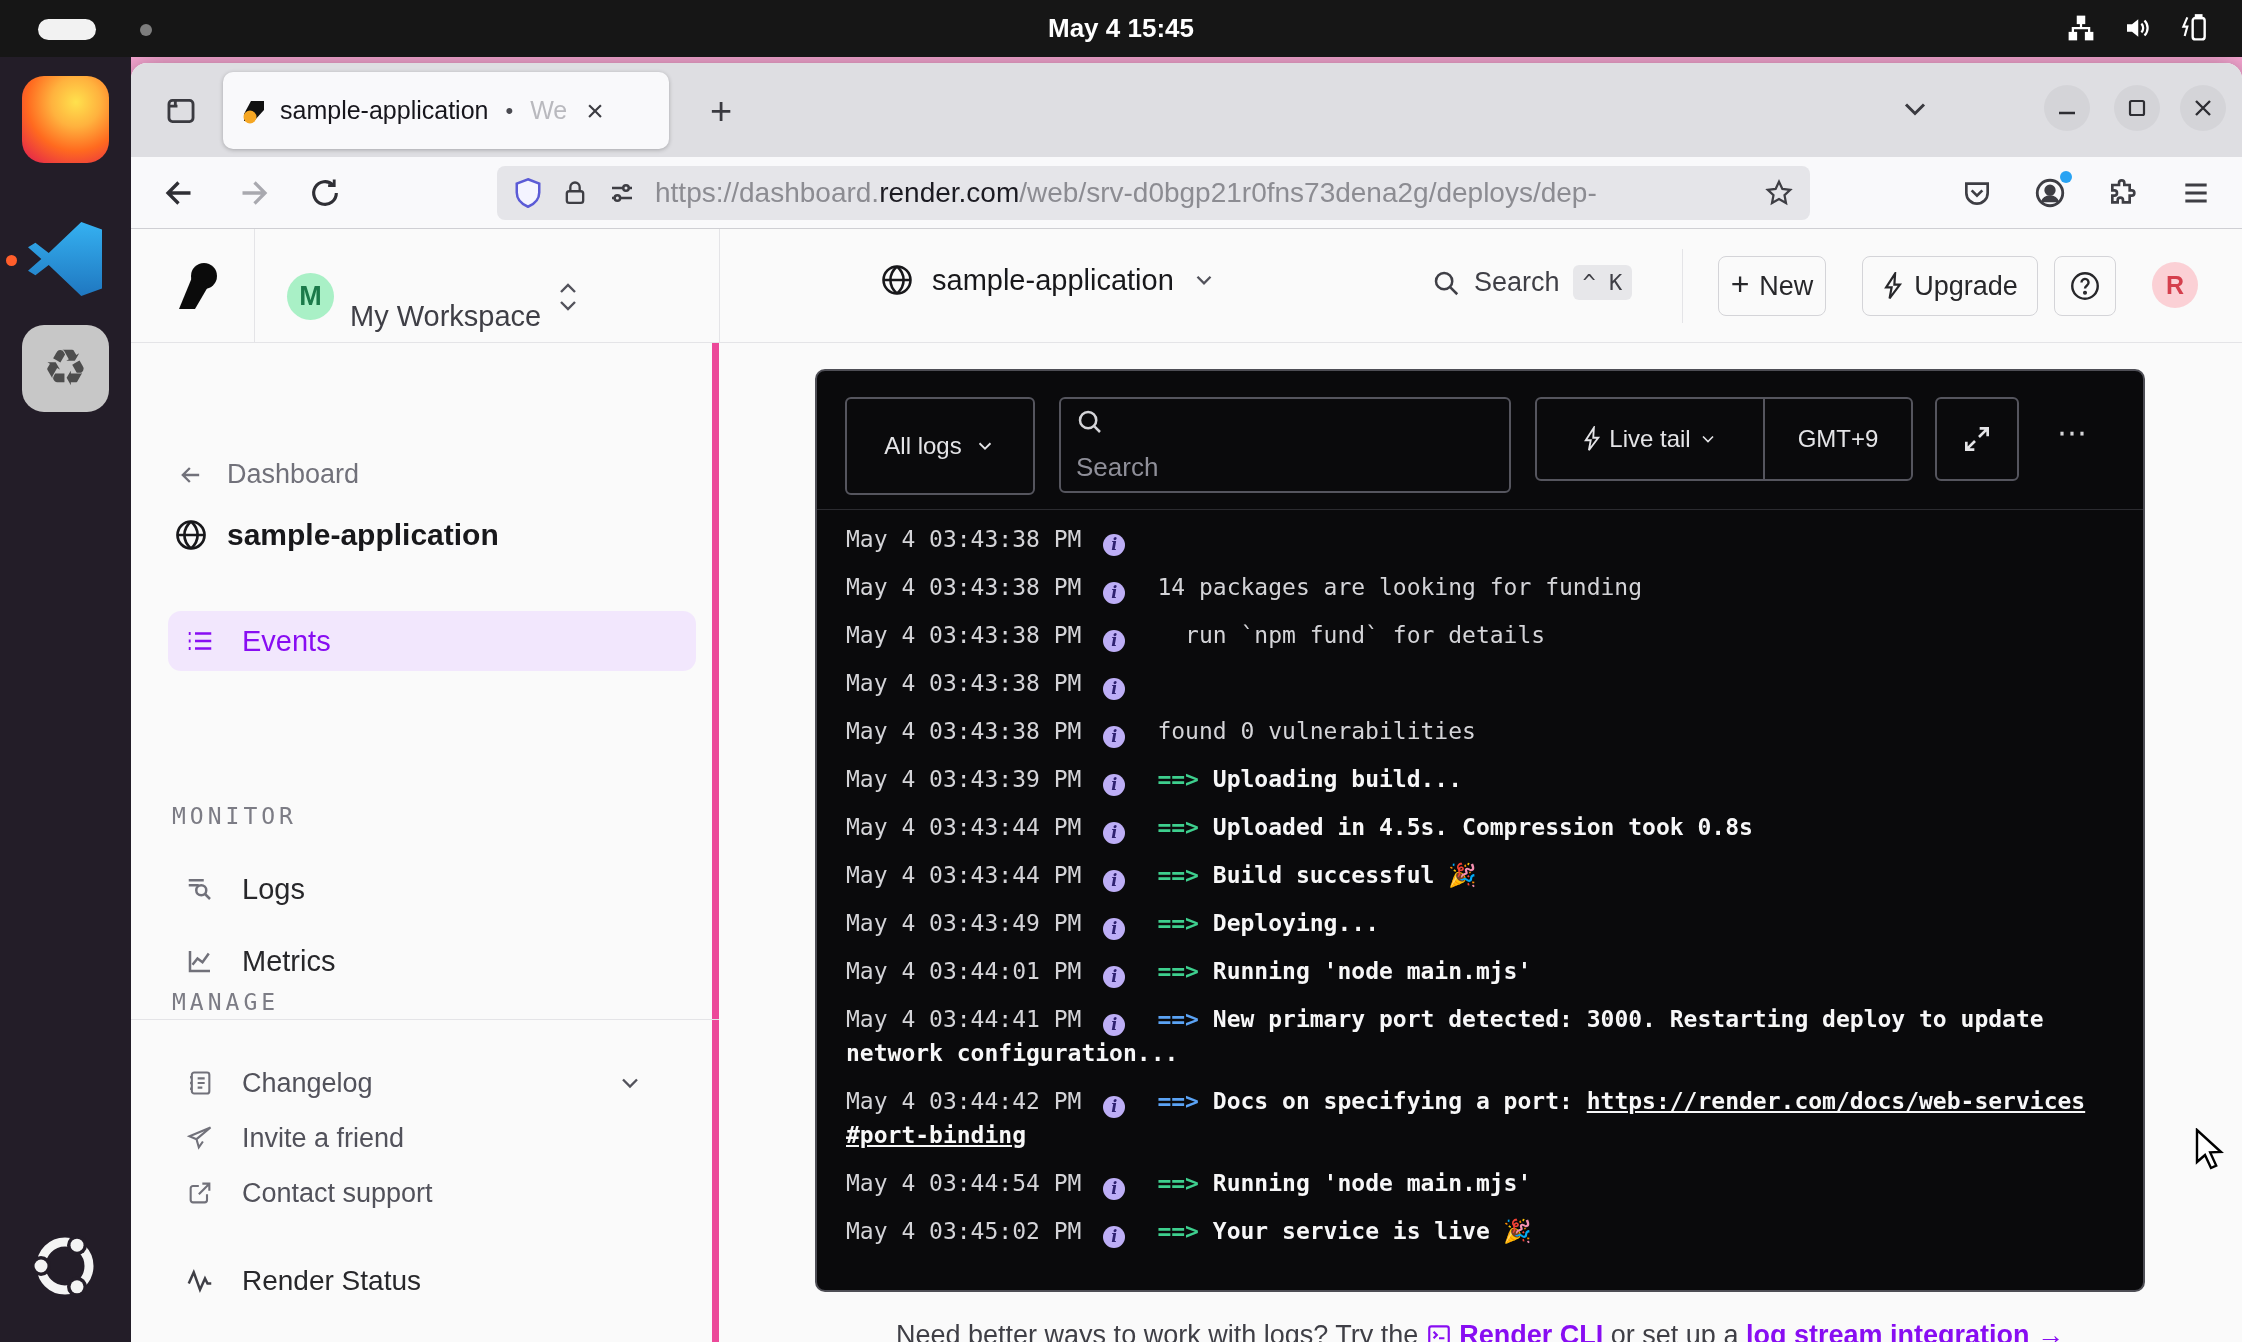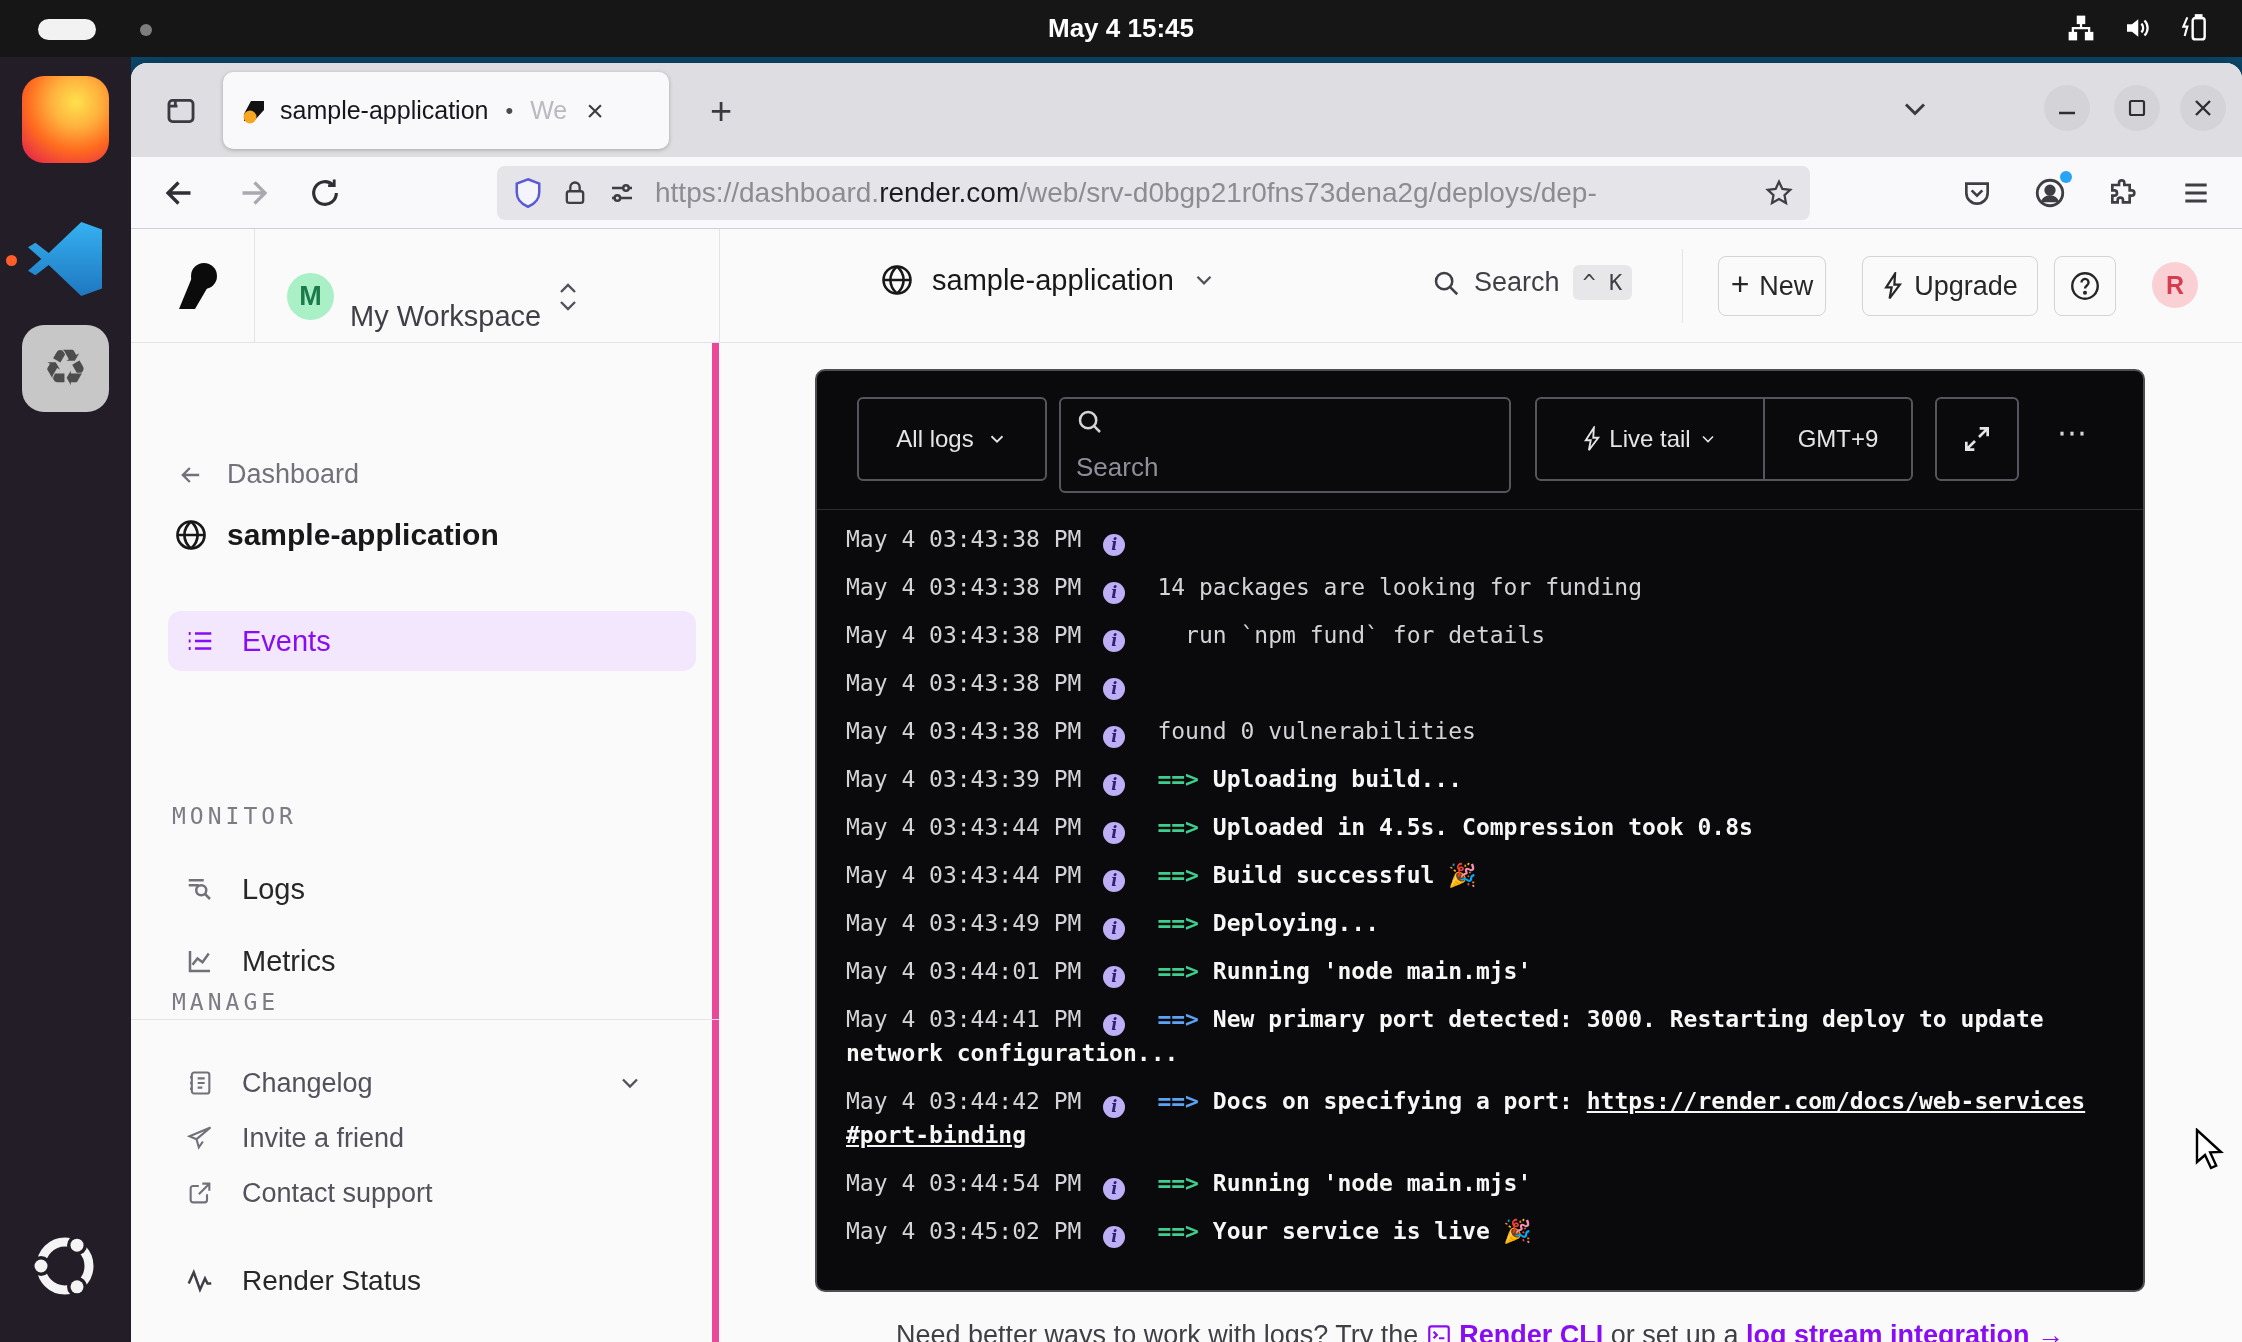--- a/index.html
+++ b/index.html
@@ -1,17 +1,17 @@
 <!DOCTYPE html>
 <html><head>
 <meta charset="utf-8">
 <style>
   * { margin:0; padding:0; box-sizing:border-box; }
   body { background:#000; }
-  #screen { position:relative; width:2242px; height:1342px; background:#0c4a6e; overflow:hidden;
+  #screen { position:relative; width:2242px; height:1342px; background:#f9a8d4; overflow:hidden;
             font-family:"Liberation Sans", sans-serif; }
 
   
   .topbar { position:absolute; left:0; top:0; width:2242px; height:57px; background:#161616; z-index:50; }
   .ws-pill { position:absolute; left:38px; top:19px; width:58px; height:21px; border-radius:11px; background:#f2f2f2; }
   .ws-dot  { position:absolute; left:140px; top:24px; width:12px; height:12px; border-radius:50%; background:#7d7d7d; }
   .clock { position:absolute; left:0; right:0; top:13px; text-align:center; color:#fff; font-size:26px; font-weight:600; }
   .tb-icons { position:absolute; right:32px; top:12px; display:flex; gap:26px; align-items:center; color:#fff; }
 
   
@@ -85,21 +85,21 @@
                 color:#7c7c85; }
   .sb-divider { position:absolute; left:0; top:676px; width:588px; height:1px; background:#e4e4e7; }
   .sb-chevron { position:absolute; right:52px; color:#52525b; }
 
   
   .logpanel { position:absolute; left:684px; top:26px; width:1330px; height:923px; background:#0a0a0c; border:2px solid #4e4e55;
               border-radius:10px; overflow:hidden; }
   .log-toolbar { position:relative; height:139px; border-bottom:1px solid #2b2b30; }
   .lt-btn { position:absolute; border:2px solid #55555e; border-radius:6px; color:#e4e4e7; font-size:24px;
             display:flex; align-items:center; justify-content:center; gap:12px; background:transparent; }
-  .lt-filter { left:40px; top:26px; width:190px; height:84px;align-items:center; }
+  .lt-filter { left:28px; top:26px; width:190px; height:98px;align-items:center; }
   .lt-search { position:absolute; left:242px; top:26px; width:452px; height:96px; border:2px solid #55555e; border-radius:6px; }
   .lt-search .mag { position:absolute; left:14px; top:8px; color:#d4d4d8; }
   .lt-search .ph { position:absolute; left:15px; bottom:8px; color:#8f8f99; font-size:26px; }
   .lt-group { position:absolute; left:718px; top:26px; width:378px; height:84px; border:2px solid #55555e; border-radius:6px;
               display:flex; color:#e4e4e7; font-size:24px; }
   .lt-live { flex:1; display:flex; align-items:center; justify-content:center; gap:7px; }
   .lt-tz { width:148px; display:flex; align-items:center; justify-content:center; border-left:2px solid #55555e; }
   .lt-expand { left:1118px; top:26px; width:84px; height:84px; }
   .lt-dots { position:absolute; left:1240px; top:44px; color:#d4d4d8; font-size:30px; letter-spacing:4px; }
 

